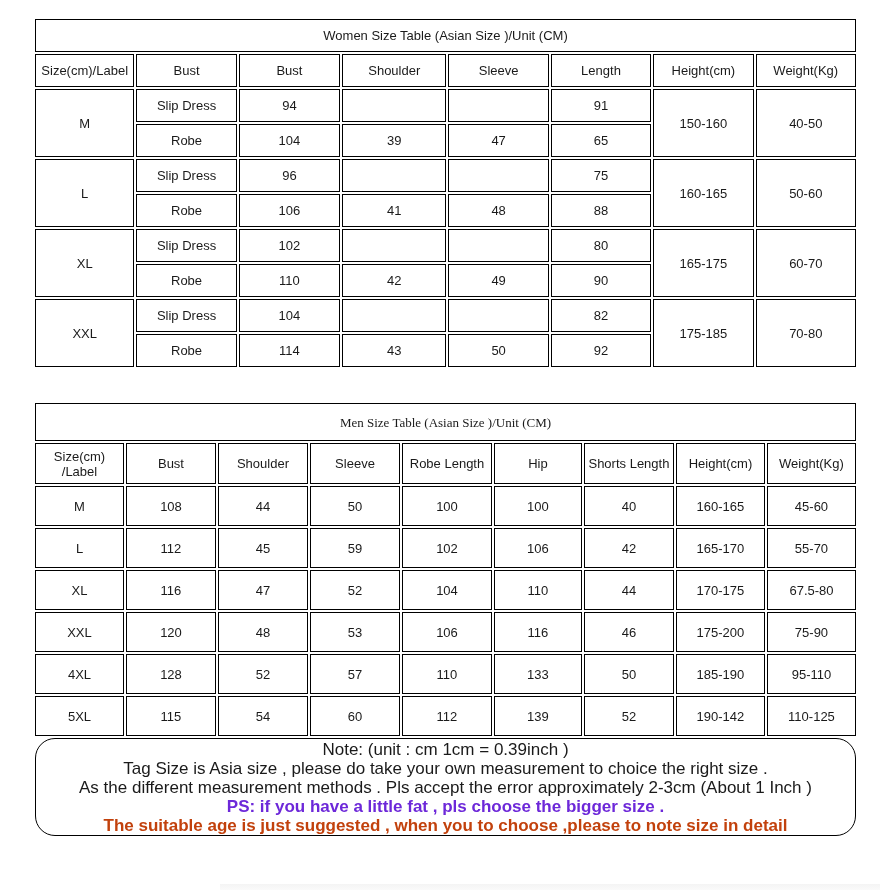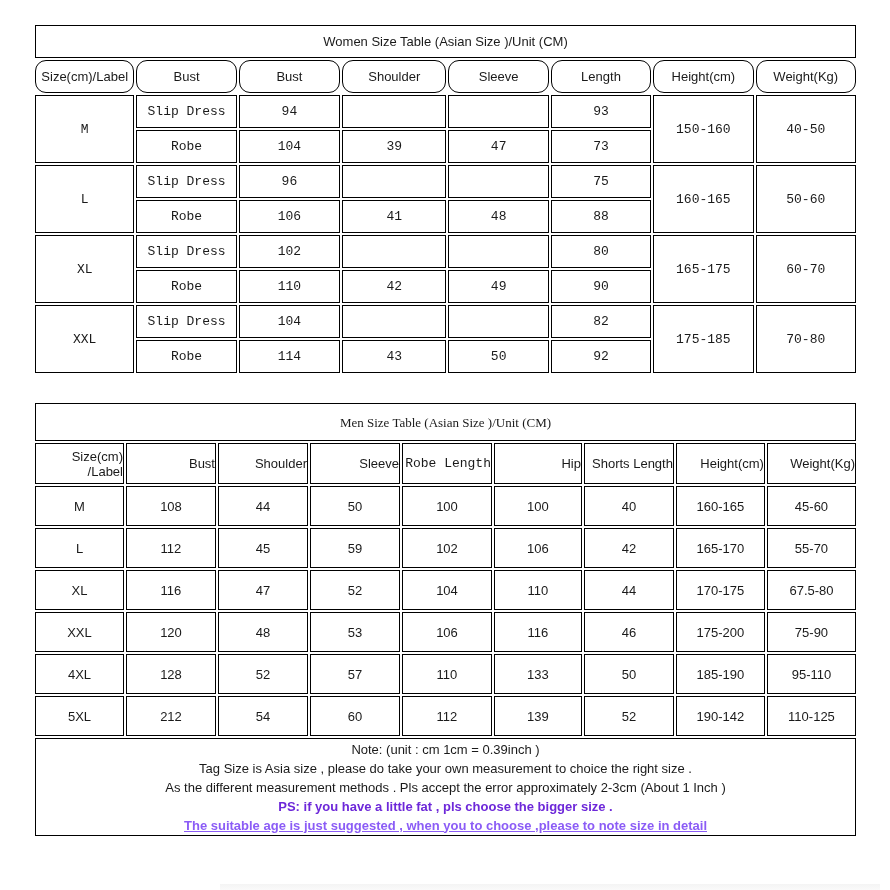--- a/index.html
+++ b/index.html
@@ -1,29 +1,29 @@
 <!DOCTYPE html>
 <html><head>
 <meta charset="utf-8">
 <style>
   html, body { margin: 0; padding: 0; background: #ffffff; }
   body { width: 890px; height: 890px; position: relative; overflow: hidden;
          font-family: "Liberation Sans", sans-serif; color: #1a1a1a; font-size: 13px; }
   table { border-collapse: separate; border-spacing: 2px; position: absolute; table-layout: fixed; }
   td { border: 1px solid #000; text-align: center; vertical-align: middle; padding: 0;
        background: #fff; font-size: 13px; line-height: 15px; }
-  #women { left: 33px; top: 23px; width: 825px; }
+  #women { left: 33px; top: 17px; width: 825px; }
   #women .title-cell { height: 31px; }
-  #women .hdr td { height: 31px; border-radius: 11px; }
-  #women .row td { height: 31px; font-family: Liberation Mono, monospace; }
+  #women .hdr td { height: 31px; }
+  #women .row td { height: 31px; }
   #men { left: 33px; top: 401px; width: 825px; }
   #men .title-cell { height: 36px; font-family: Liberation Serif, serif; }
-  #men .hdr td { height: 39px; text-align: right; }
+  #men .hdr td { height: 39px; }
   #men .row td { height: 38px; }
-  #men .note-cell { height: 96px; line-height: 19px; font-size: 13px; }
+  #men .note-cell { height: 96px; line-height: 19px; font-size: 17px; border-radius: 20px; }
   .note-line { display: block; }
   .note-blue { color: #1f1f9c; font-weight: bold; }
   .bottom-shadow { position: absolute; left: 220px; top: 884px; width: 660px; height: 6px;
                    background: linear-gradient(#f4f4f4, #fafafa); }
 </style>
 </head>
 <body>
 
 <table id="women">
   <colgroup>
@@ -49,30 +49,30 @@
         <td>Length</td>
         <td>Height(cm)</td>
         <td>Weight(Kg)</td>
       </tr>
       <tr class="row">
         <td rowspan="2">M</td>
         <td>Slip Dress</td>
         <td>94</td>
         <td></td>
         <td></td>
-        <td>93</td>
+        <td>91</td>
         <td rowspan="2">150-160</td>
         <td rowspan="2">40-50</td>
       </tr>
       <tr class="row">
         <td>Robe</td>
         <td>104</td>
         <td>39</td>
         <td>47</td>
-        <td>73</td>
+        <td>65</td>
       </tr>
       <tr class="row">
         <td rowspan="2">L</td>
         <td>Slip Dress</td>
         <td>96</td>
         <td></td>
         <td></td>
         <td>75</td>
         <td rowspan="2">160-165</td>
         <td rowspan="2">50-60</td>
@@ -136,21 +136,21 @@
   <tbody id="men-body">
       <tr>
         <td colspan="9" class="title-cell">Men Size Table (Asian Size )/Unit (CM)</td>
       </tr>
       <tr class="hdr">
         <td style="white-space: pre-line;">Size(cm)
 /Label</td>
         <td style="white-space: pre-line;">Bust</td>
         <td style="white-space: pre-line;">Shoulder</td>
         <td style="white-space: pre-line;">Sleeve</td>
-        <td style="white-space: pre-line; font-family: Liberation Mono, monospace;">Robe Length</td>
+        <td style="white-space: pre-line;">Robe Length</td>
         <td style="white-space: pre-line; margin-left: 35px;">Hip</td>
         <td style="white-space: pre-line;">Shorts Length</td>
         <td style="white-space: pre-line;">Height(cm)</td>
         <td style="white-space: pre-line;">Weight(Kg)</td>
       </tr>
       <tr class="row">
         <td>M</td>
         <td>108</td>
         <td>44</td>
         <td>50</td>
@@ -199,34 +199,34 @@
         <td>52</td>
         <td>57</td>
         <td>110</td>
         <td>133</td>
         <td>50</td>
         <td>185-190</td>
         <td>95-110</td>
       </tr>
       <tr class="row">
         <td>5XL</td>
-        <td>212</td>
+        <td>115</td>
         <td>54</td>
         <td>60</td>
         <td>112</td>
         <td>139</td>
         <td>52</td>
         <td>190-142</td>
         <td>110-125</td>
       </tr>
       <tr>
         <td colspan="9" class="note-cell">
           <span class="note-line">Note: (unit : cm  1cm = 0.39inch )</span>
           <span class="note-line">Tag Size is Asia size , please do take your own measurement to choice the right size .</span>
           <span class="note-line">As the different measurement methods . Pls accept the error approximately 2-3cm (About 1 Inch )</span>
           <span class="note-line note-blue" style="color: #6d28d9;">PS: if you have a little fat , pls choose the bigger size .</span>
-          <span class="note-line note-blue" style="color: #8b5cf6; text-decoration: underline;">The suitable age is just suggested , when you to choose ,please to note size in detail</span>
+          <span class="note-line note-blue" style="color: #c2410c;">The suitable age is just suggested , when you to choose ,please to note size in detail</span>
         </td>
       </tr>
     </tbody>
 </table>
 
 <div class="bottom-shadow"></div>
 
 </body></html>

